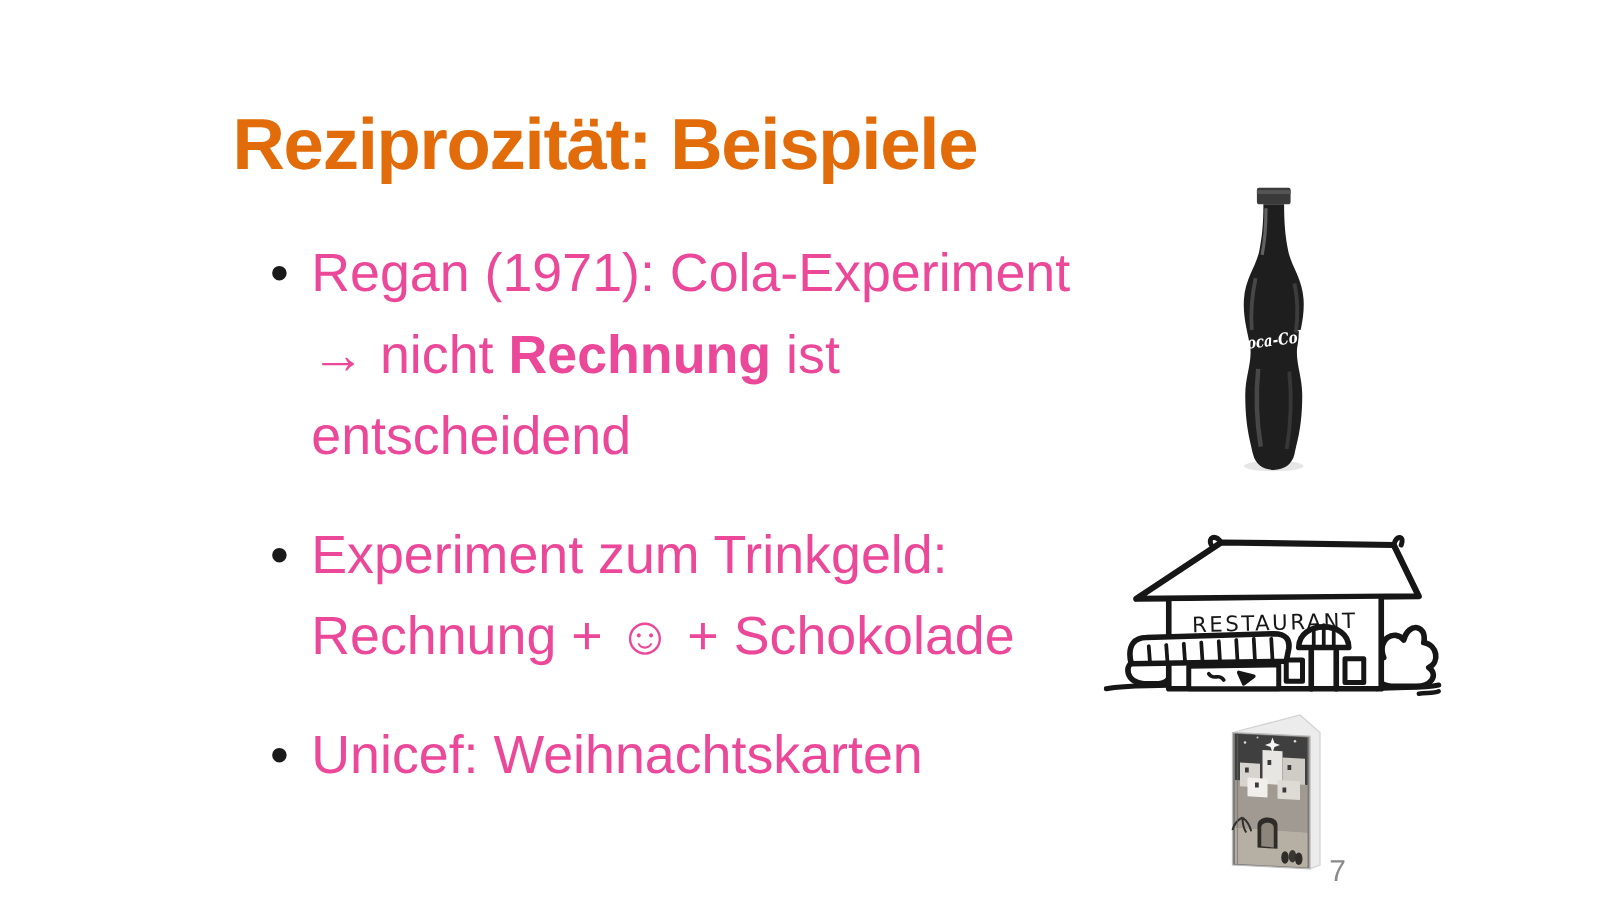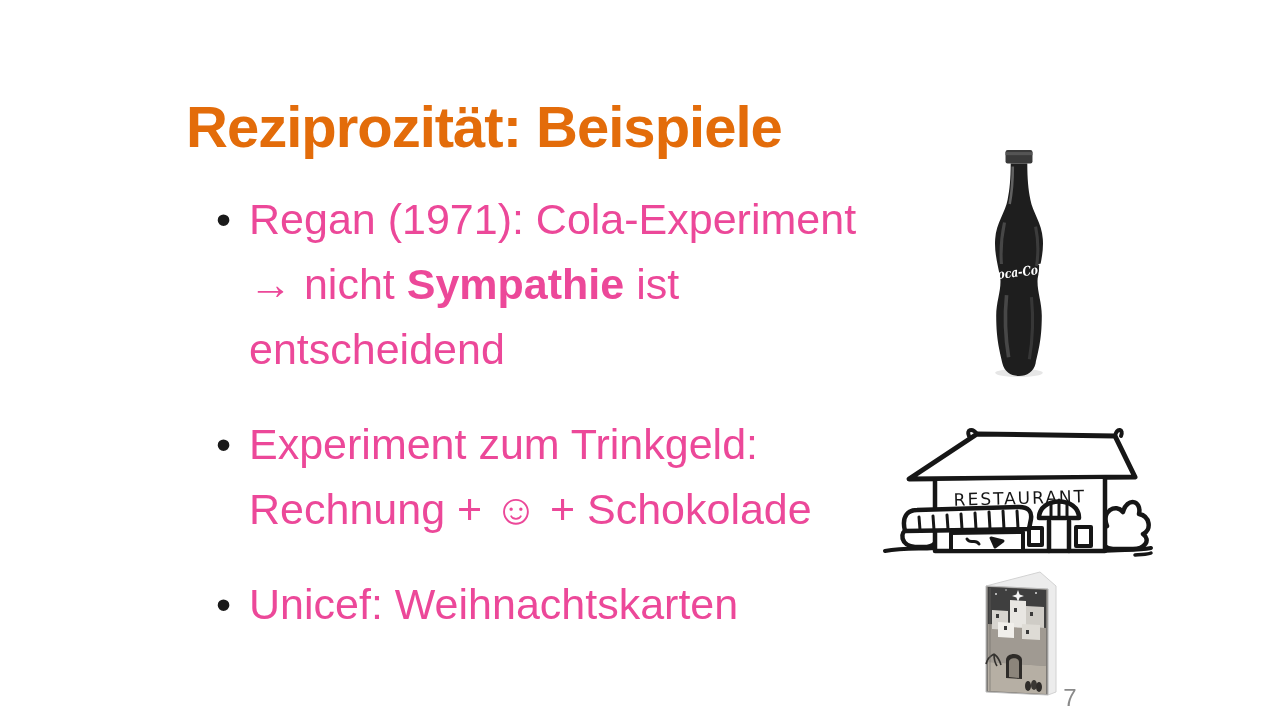--- a/index.html
+++ b/index.html
@@ -4,21 +4,21 @@
 <style>
   html,body{margin:0;padding:0;}
   body{
     width:1280px;height:720px;overflow:hidden;background:#ffffff;
     font-family:"Liberation Sans","DejaVu Sans",sans-serif;
     position:relative;
   }
   .slide{position:absolute;inset:0;background:#ffffff;}
 
   .slide-title{
-    position:absolute;left:186px;top:53px;width:860px;
+    position:absolute;left:186px;top:42px;width:860px;
     font-size:58px;font-weight:700;line-height:1.2;
     color:#E36C0A;letter-spacing:-1px;
   }
 
   .content{position:absolute;left:203px;top:187px;width:740px;color:#1a1a1a;}
   .bullet-item{display:flex;align-items:flex-start;margin:0 0 30px 0;}
   .bullet-marker{
     flex:0 0 46px;box-sizing:border-box;padding-left:13px;
     font-size:43px;line-height:65px;color:#1a1a1a;
   }
@@ -44,21 +44,21 @@
 
 <div class="slide">
 
   <h1 class="slide-title">Reziprozität: Beispiele</h1>
 
   <div class="content">
 
     <div class="bullet-item">
       <span class="bullet-marker">•</span>
       <div class="bullet-text"><span>Regan (1971): Cola-Experiment
-→ nicht </span><b>Sympathie</b><span> ist
+→ nicht </span><b>Rechnung</b><span> ist
 entscheidend</span></div>
     </div>
 
     <div class="bullet-item">
       <span class="bullet-marker">•</span>
       <div class="bullet-text"><span>Experiment zum Trinkgeld:
 Rechnung + ☺ + Schokolade</span><b></b><span></span></div>
     </div>
 
     <div class="bullet-item">

